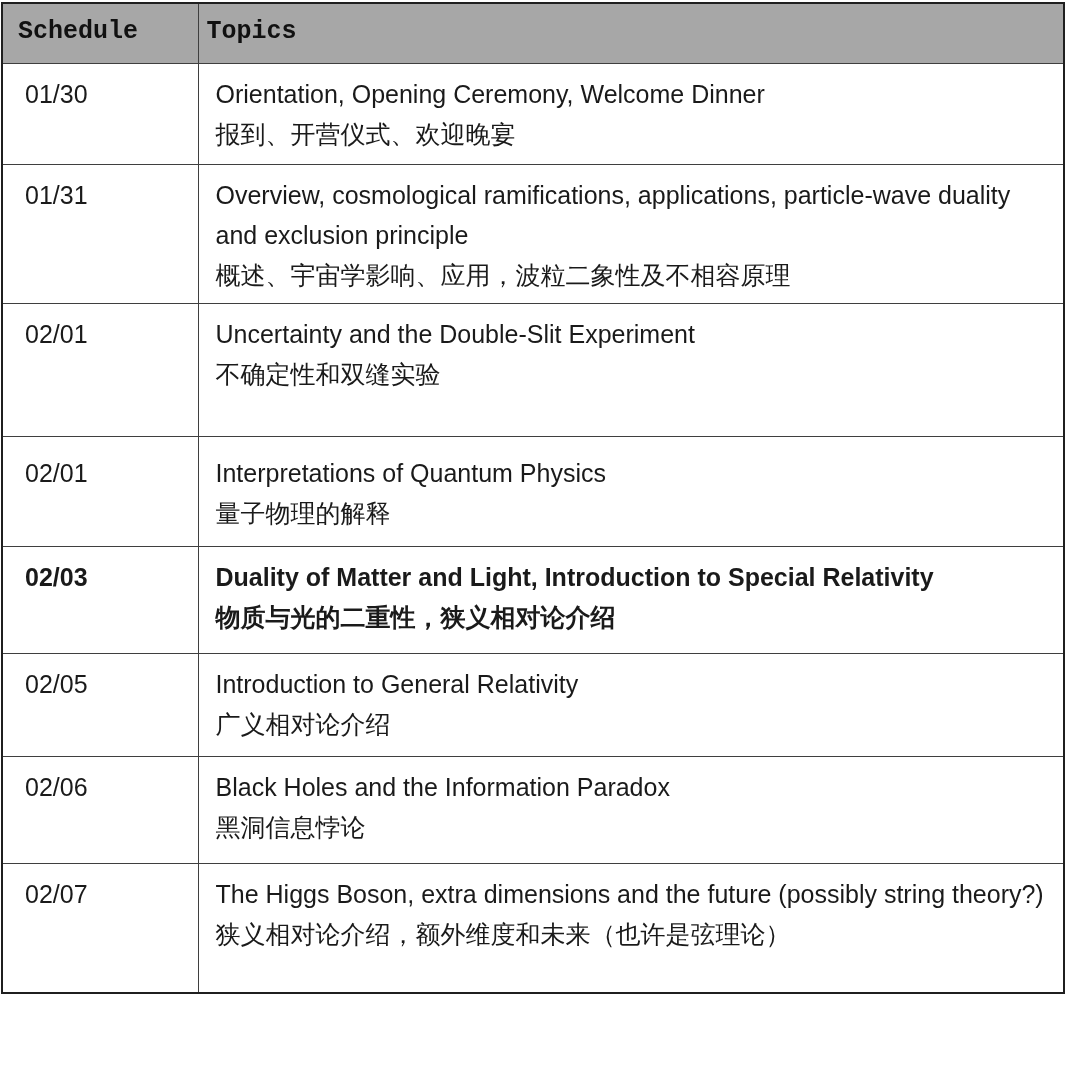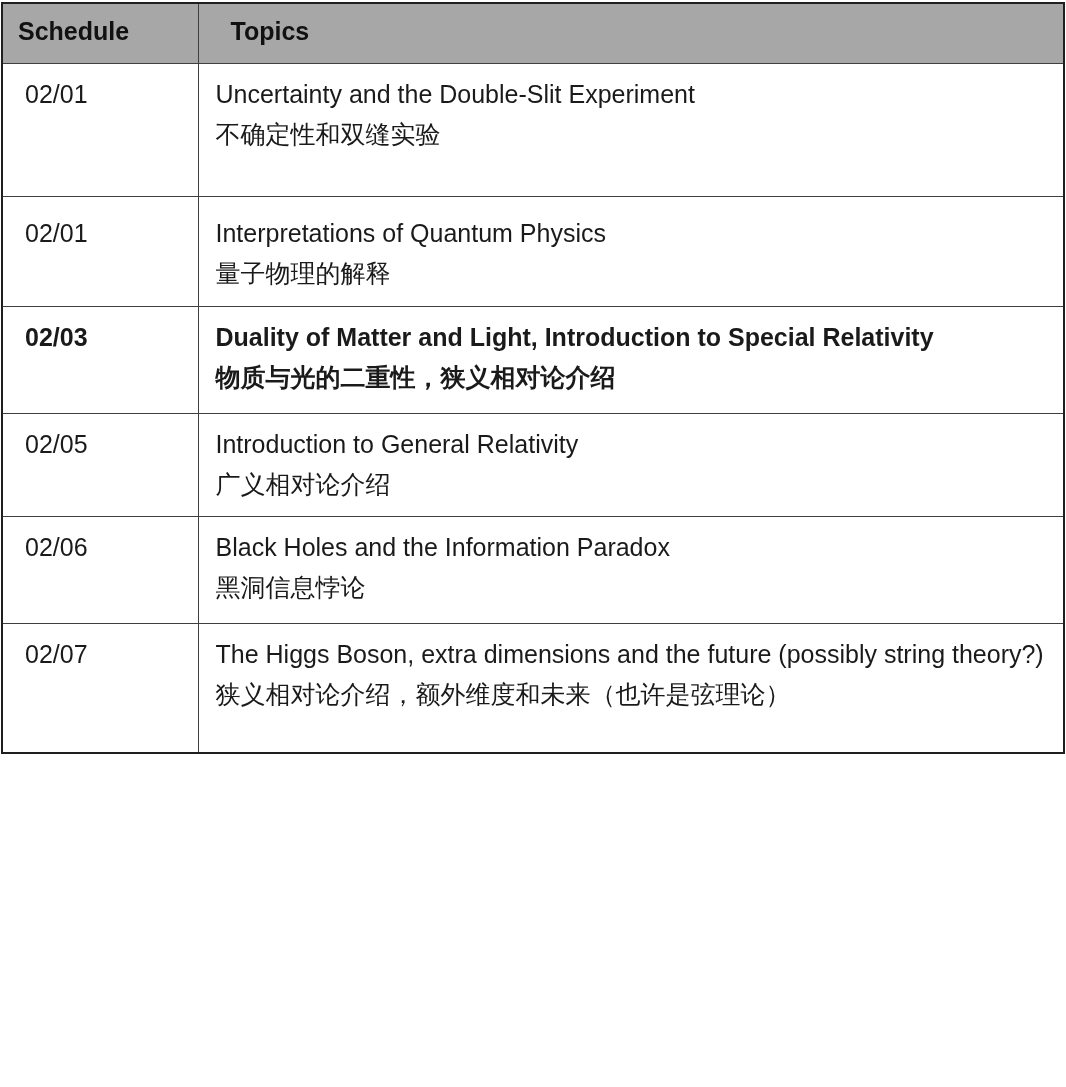--- a/index.html
+++ b/index.html
@@ -32,22 +32,23 @@
     font-size: 25px;
     overflow: hidden;
   }
   thead th {
     background: #a7a7a7;
     font-weight: 700;
     height: 60px;
     vertical-align: middle;
     padding: 0 0 4px 15px;
     color: #111111;
+    font-family: Liberation Mono, monospace;
   }
-  thead th.topics-h { padding-left: 32px; }
+  thead th.topics-h { padding-left: 8px; }
   tbody td {
     vertical-align: top;
     background: #ffffff;
   }
   td.date-cell {
     padding: 10px 8px 8px 22px;
     line-height: 40px;
   }
   td.topic-cell {
     padding: 10px 14px 8px 17px;
@@ -76,20 +77,34 @@
       <col class="col-schedule">
       <col class="col-topics">
     </colgroup>
     <thead>
       <tr>
         <th>Schedule</th>
         <th class="topics-h">Topics</th>
       </tr>
     </thead>
     <tbody>
+      <tr class="row-0">
+        <td class="date-cell">01/30</td>
+        <td class="topic-cell">
+          <div class="topic-en">Orientation, Opening Ceremony, Welcome Dinner</div>
+          <div class="topic-zh">报到、开营仪式、欢迎晚宴</div>
+        </td>
+      </tr>
+      <tr class="row-1">
+        <td class="date-cell">01/31</td>
+        <td class="topic-cell">
+          <div class="topic-en">Overview, cosmological ramifications, applications, particle-wave duality and exclusion principle</div>
+          <div class="topic-zh">概述、宇宙学影响、应用，波粒二象性及不相容原理</div>
+        </td>
+      </tr>
       <tr class="row-2">
         <td class="date-cell">02/01</td>
         <td class="topic-cell">
           <div class="topic-en">Uncertainty and the Double-Slit Experiment</div>
           <div class="topic-zh">不确定性和双缝实验</div>
         </td>
       </tr>
       <tr class="row-3">
         <td class="date-cell">02/01</td>
         <td class="topic-cell">

